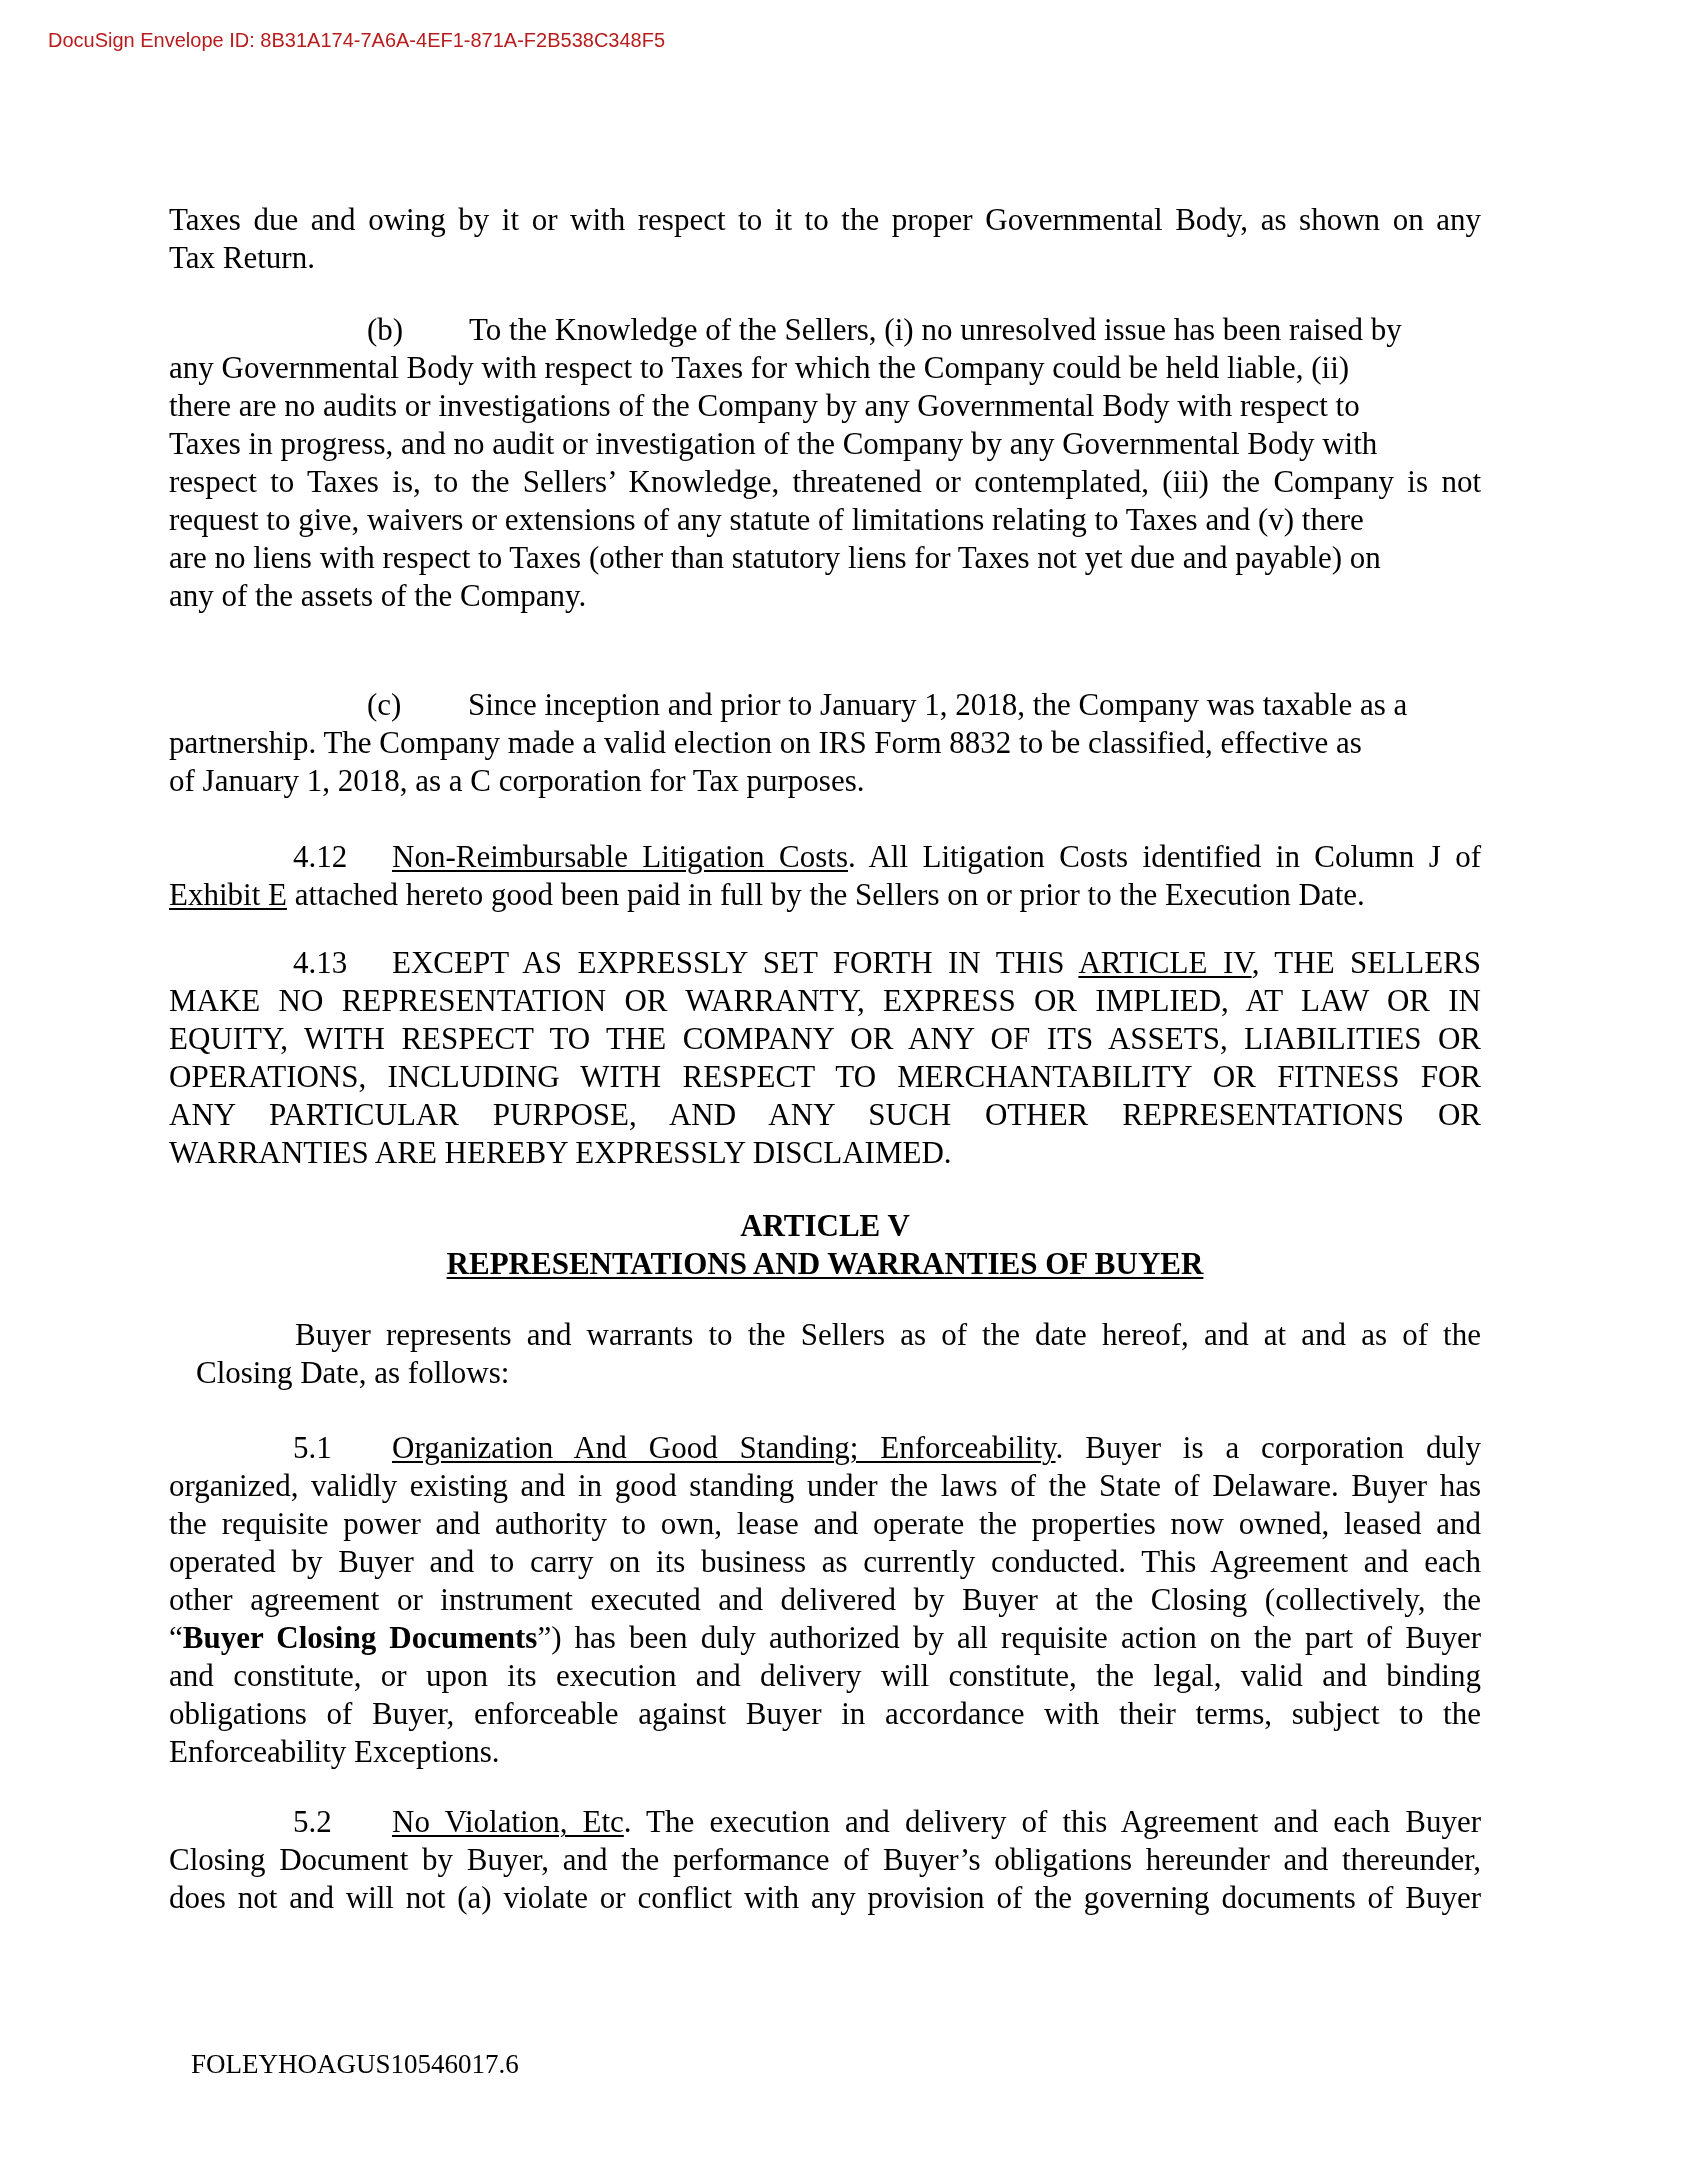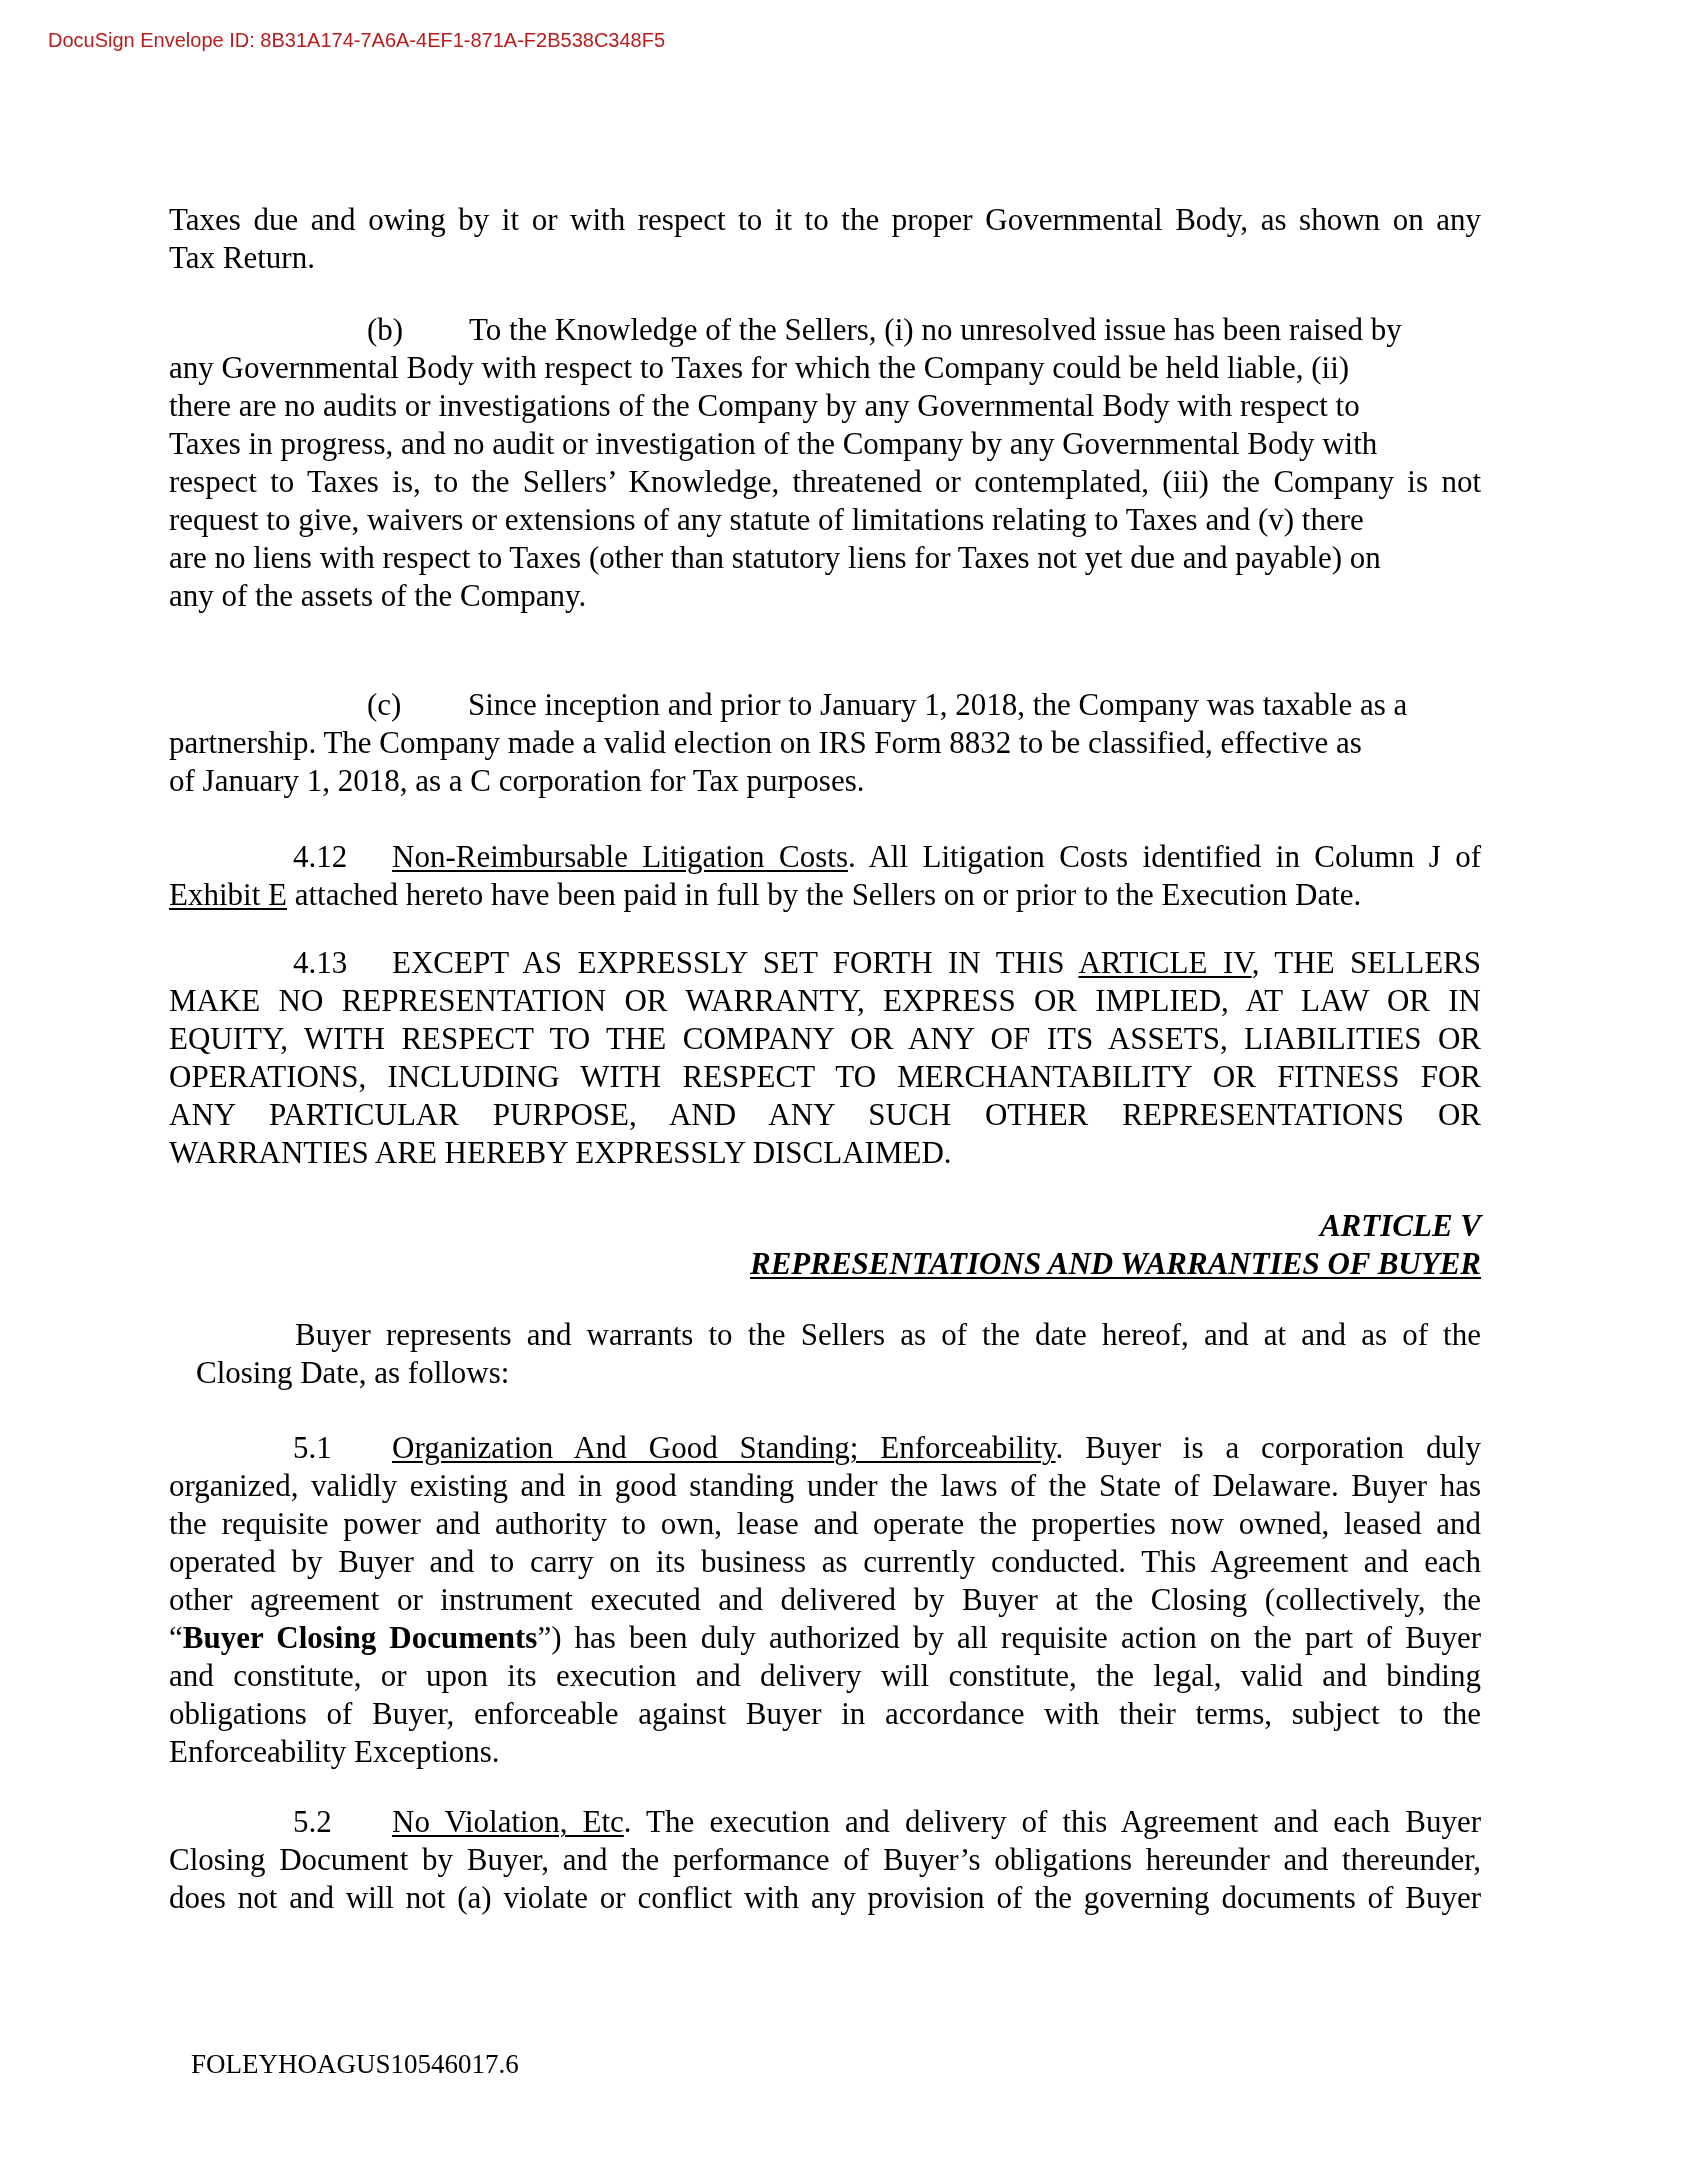--- a/index.html
+++ b/index.html
@@ -9,21 +9,21 @@
     font-family: "Liberation Sans", sans-serif; font-size: 20px; line-height: 24px; color: #b91c1c;
     white-space: nowrap;
   }
   .para {
     position: absolute; left: 169px; width: 1312px;
     font-family: "Liberation Serif", serif; font-size: 31px; line-height: 38px;
   }
   .line { display: block; white-space: nowrap; height: 38px; }
   .line.j { text-align: justify; text-align-last: justify; white-space: normal; }
   .line.l { text-align: left; }
-  .line.c { text-align: right; white-space: nowrap; font-style: italic; }
+  .line.c { text-align: center; white-space: nowrap; }
   .u { text-decoration: underline; text-decoration-thickness: 2px; text-underline-offset: 3px; }
   .b { font-weight: bold; }
   .tab-num { display: inline-block; }
   .footer {
     position: absolute; left: 191px; top: 2050px;
     font-family: "Liberation Serif", serif; font-size: 27px; line-height: 28px; white-space: nowrap;
   }
 </style>
 </head>
 <body>
@@ -44,21 +44,21 @@
     <div class="line l"><span class="">are no liens with respect to Taxes (other than statutory liens for Taxes not yet due and payable) on</span></div>
     <div class="line l"><span class="">any of the assets of the Company.</span></div>
   </div>
 <div class="para" style="top:686px;">
     <div class="line l" style="padding-left: 198px;"><span class="tab-num" style="width: 101px;">(c)</span><span class="">Since inception and prior to January 1, 2018, the Company was taxable as a</span></div>
     <div class="line l"><span class="">partnership.  The Company made a valid election on IRS Form 8832 to be classified, effective as</span></div>
     <div class="line l"><span class="">of January 1, 2018, as a C corporation for Tax purposes.</span></div>
   </div>
 <div class="para" style="top:838px;">
     <div class="line j" style="padding-left: 124px;"><span class="tab-num" style="width: 99px;">4.12</span><span class="u">Non-Reimbursable Litigation Costs</span><span class="">. All Litigation Costs identified in Column J of</span></div>
-    <div class="line l"><span class="u">Exhibit E</span><span class=""> attached hereto have been paid in full by the Sellers on or prior to the Execution Date.</span></div>
+    <div class="line l"><span class="u">Exhibit E</span><span class=""> attached hereto good been paid in full by the Sellers on or prior to the Execution Date.</span></div>
   </div>
 <div class="para" style="top:944px;">
     <div class="line j" style="padding-left: 124px;"><span class="tab-num" style="width: 99px;">4.13</span><span class="">EXCEPT AS EXPRESSLY SET FORTH IN THIS </span><span class="u">ARTICLE IV</span><span class="">, THE SELLERS</span></div>
     <div class="line j"><span class="">MAKE NO REPRESENTATION OR WARRANTY, EXPRESS OR IMPLIED, AT LAW OR IN</span></div>
     <div class="line j"><span class="">EQUITY, WITH RESPECT TO THE COMPANY OR ANY OF ITS ASSETS, LIABILITIES OR</span></div>
     <div class="line j"><span class="">OPERATIONS, INCLUDING WITH RESPECT TO MERCHANTABILITY OR FITNESS FOR</span></div>
     <div class="line j"><span class="">ANY PARTICULAR PURPOSE, AND ANY SUCH OTHER REPRESENTATIONS OR</span></div>
     <div class="line l"><span class="">WARRANTIES ARE HEREBY EXPRESSLY DISCLAIMED.</span></div>
   </div>
 <div class="para" style="top:1207px;">

